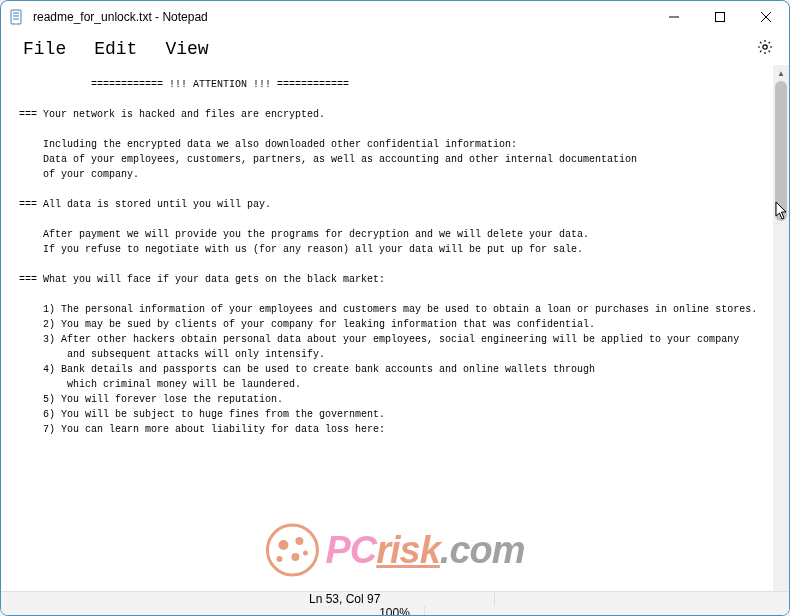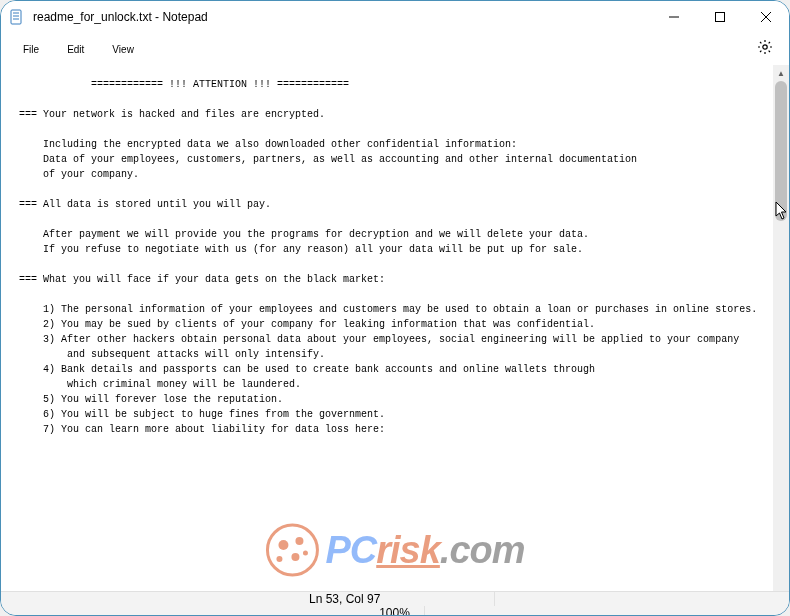--- a/index.html
+++ b/index.html
@@ -9,21 +9,21 @@
   background: #f0f0f0;
   font-family: "Segoe UI", Arial, sans-serif;
   overflow: hidden;
   position: relative;
 }
 .window {
   width: 790px;
   height: 616px;
   background: #ffffff;
   border: 1px solid #4a90b8;
-  border-radius: 16px;
+  border-radius: 8px;
   display: flex;
   flex-direction: column;
   position: relative;
   overflow: hidden;
 }
 .titlebar {
   height: 32px;
   display: flex;
   align-items: center;
   padding-left: 8px;
@@ -62,23 +62,24 @@
 .win-btn svg { width: 10px; height: 10px; }
 .menubar {
   height: 32px;
   display: flex;
   align-items: center;
   padding: 0 8px;
   background: #ffffff;
 }
 .menu-item {
   padding: 4px 14px;
-  font-size: 10px;
-  color: #000;
-  cursor: pointer;
+  font-size: 18px;
+  color: #000;
+  cursor: pointer;
+  font-family: Liberation Mono, monospace;
 }
 .settings-btn {
   margin-left: auto;
   width: 32px;
   height: 32px;
   display: flex;
   align-items: center;
   justify-content: center;
   cursor: pointer;
 }
@@ -159,21 +160,21 @@
   position: relative;
   margin-right: 6px;
 }
 .watermark-text {
   font-family: Arial, sans-serif;
   font-size: 38px;
   font-style: italic;
   font-weight: bold;
   letter-spacing: -1px;
 }
-.wm-pc { color: #3b82f6; }
+.wm-pc { color: #ec4899; }
 .wm-risk { color: #d94f1a; text-decoration: underline; }
 .wm-com { color: #555; }
 .cursor-overlay {
   position: absolute;
   right: 0px;
   top: 200px;
   font-size: 16px;
   color: #000;
   pointer-events: none;
 }

